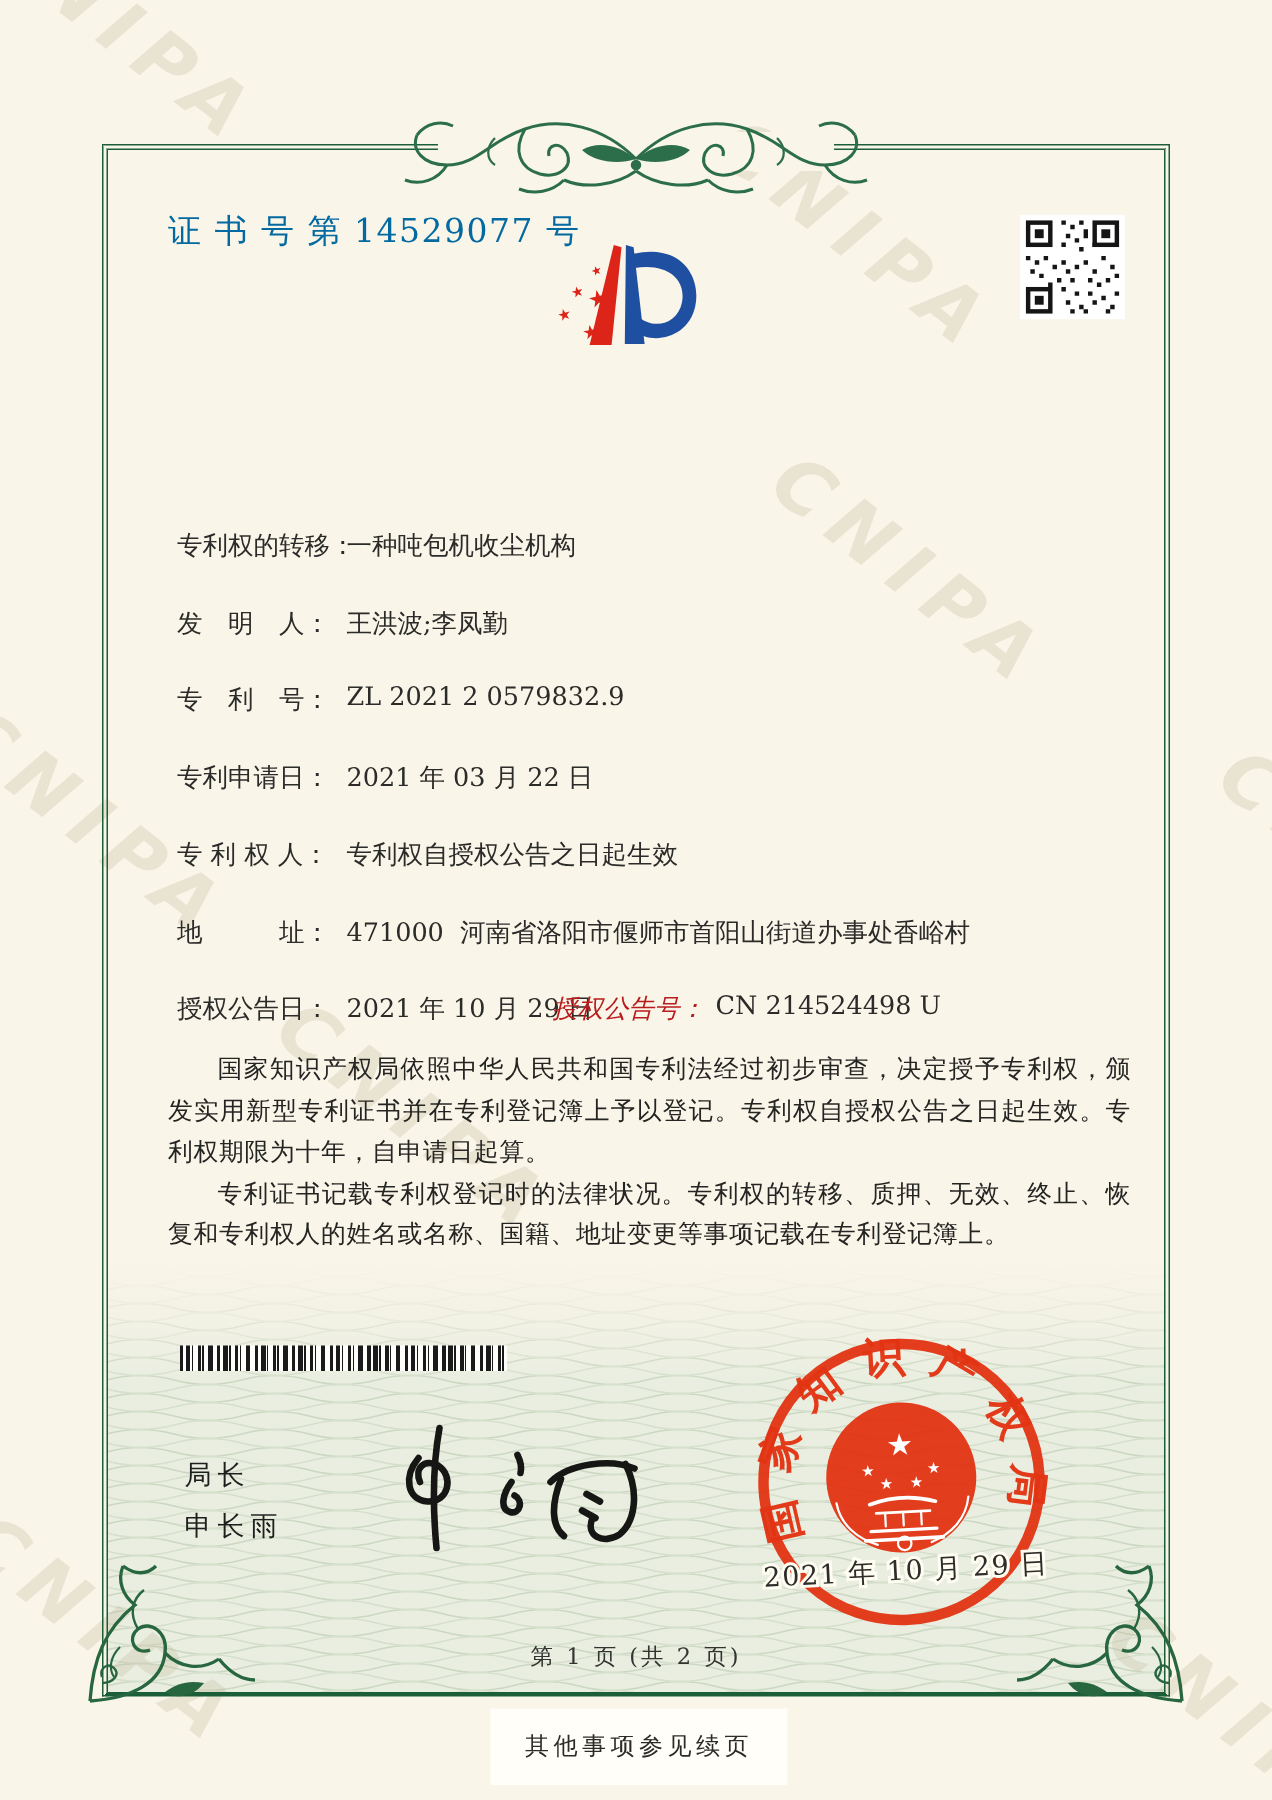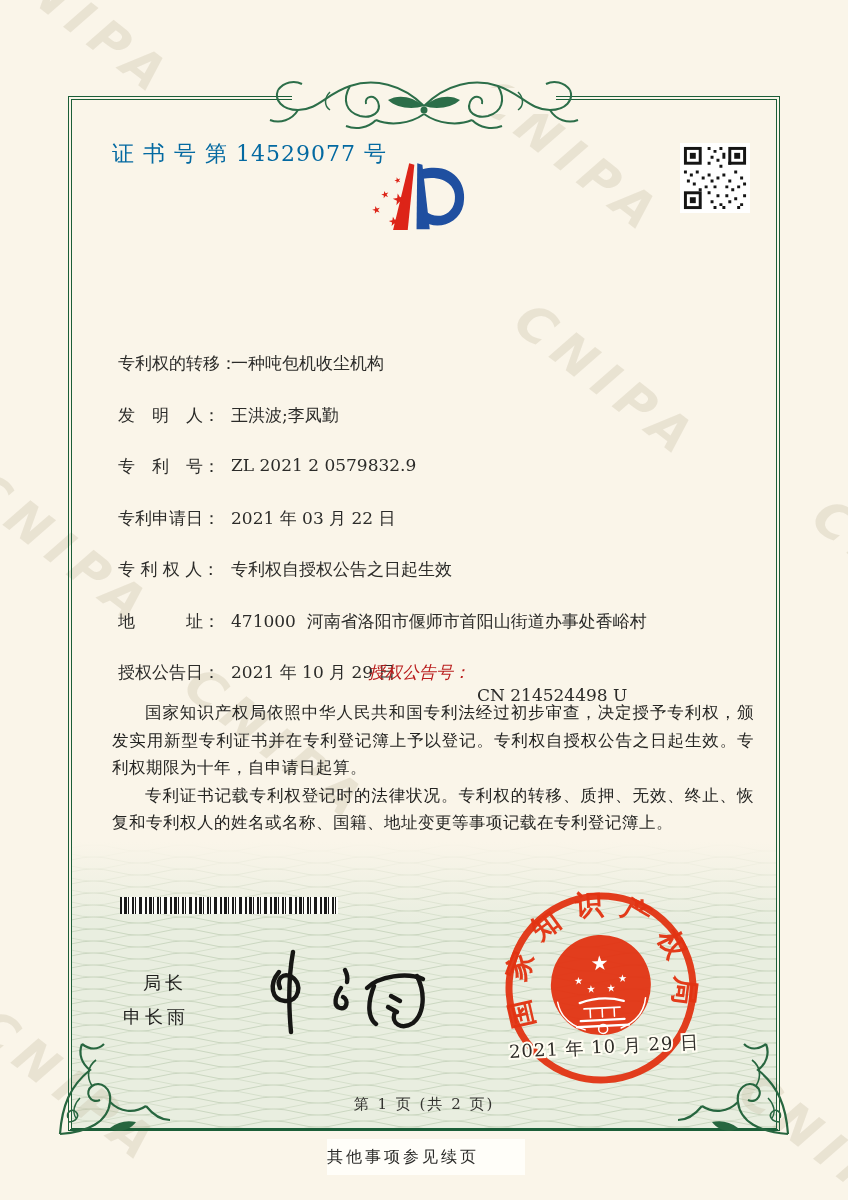--- a/index.html
+++ b/index.html
@@ -45,28 +45,28 @@
   }
 
   .barcode {
     left:120px; top:897px; width:218px; height:17px;
     background:repeating-linear-gradient(90deg,
       #1a1a1a 0 2px,#fdfdfa 2px 4px,#1a1a1a 4px 7px,#fdfdfa 7px 8px,
       #1a1a1a 8px 9px,#fdfdfa 9px 12px,#1a1a1a 12px 14px,#fdfdfa 14px 15px,
       #1a1a1a 15px 16px,#fdfdfa 16px 19px,#1a1a1a 19px 22px,#fdfdfa 22px 25px);
   }
 
-  .sign-role { left:123px; top:971px; font-size:18px; color:#1e1e1c; letter-spacing:4px;margin-left:20px; }
+  .sign-role { left:123px; top:971px; font-size:18px; color:#1e1e1c; letter-spacing:4px; }
   .sign-name { left:123px; top:1005px; font-size:18px; color:#1e1e1c; letter-spacing:4px; }
 
   .page-info { left:324px; top:1095px; width:200px; text-align:center; font-size:15px; letter-spacing:2px; color:#33332f; }
 
   .cont-box {
-    left:327px; top:1139px; width:198px; height:36px; background:#fffef9;
-    display:flex; align-items:center; justify-content:flex-start;
+    left:327px; top:1139px; width:198px; height:51px; background:#fffef9;
+    display:flex; align-items:center; justify-content:center;
   }
   .cont-box span { font-size:16px; letter-spacing:3px; color:#2b2b29; }
 
   .seal-wrap { left:495px; top:882px; width:212px; height:212px; transform:rotate(-3deg); }
 </style>
 </head>
 <body>
 
 <div class="page">
 
@@ -201,21 +201,21 @@
     <span class="field-value" style="top:558px;">专利权自授权公告之日起生效</span>
   </div>
   <div>
     <span class="field-label" style="top:610px;">地　　　址：</span>
     <span class="field-value" style="top:610px;">471000  河南省洛阳市偃师市首阳山街道办事处香峪村</span>
   </div>
   <div>
     <span class="field-label" style="top:661px;">授权公告日：</span>
     <span class="field-value" style="top:661px;">2021 年 10 月 29 日</span>
     <span class="field-label2" style="top:661px;">授权公告号：</span>
-    <span class="field-value2" style="top:685px;">CN 214524498 U</span>
+    <span class="field-value2" style="top:661px;">CN 214524498 U</span>
   </div>
 
   <div class="abs body-text">
     <p>国家知识产权局依照中华人民共和国专利法经过初步审查，决定授予专利权，颁发实用新型专利证书并在专利登记簿上予以登记。专利权自授权公告之日起生效。专利权期限为十年，自申请日起算。</p>
     <p>专利证书记载专利权登记时的法律状况。专利权的转移、质押、无效、终止、恢复和专利权人的姓名或名称、国籍、地址变更等事项记载在专利登记簿上。</p>
   </div>
 
   <div class="abs barcode"></div>
 
   <div class="abs sign-role">局长</div>

